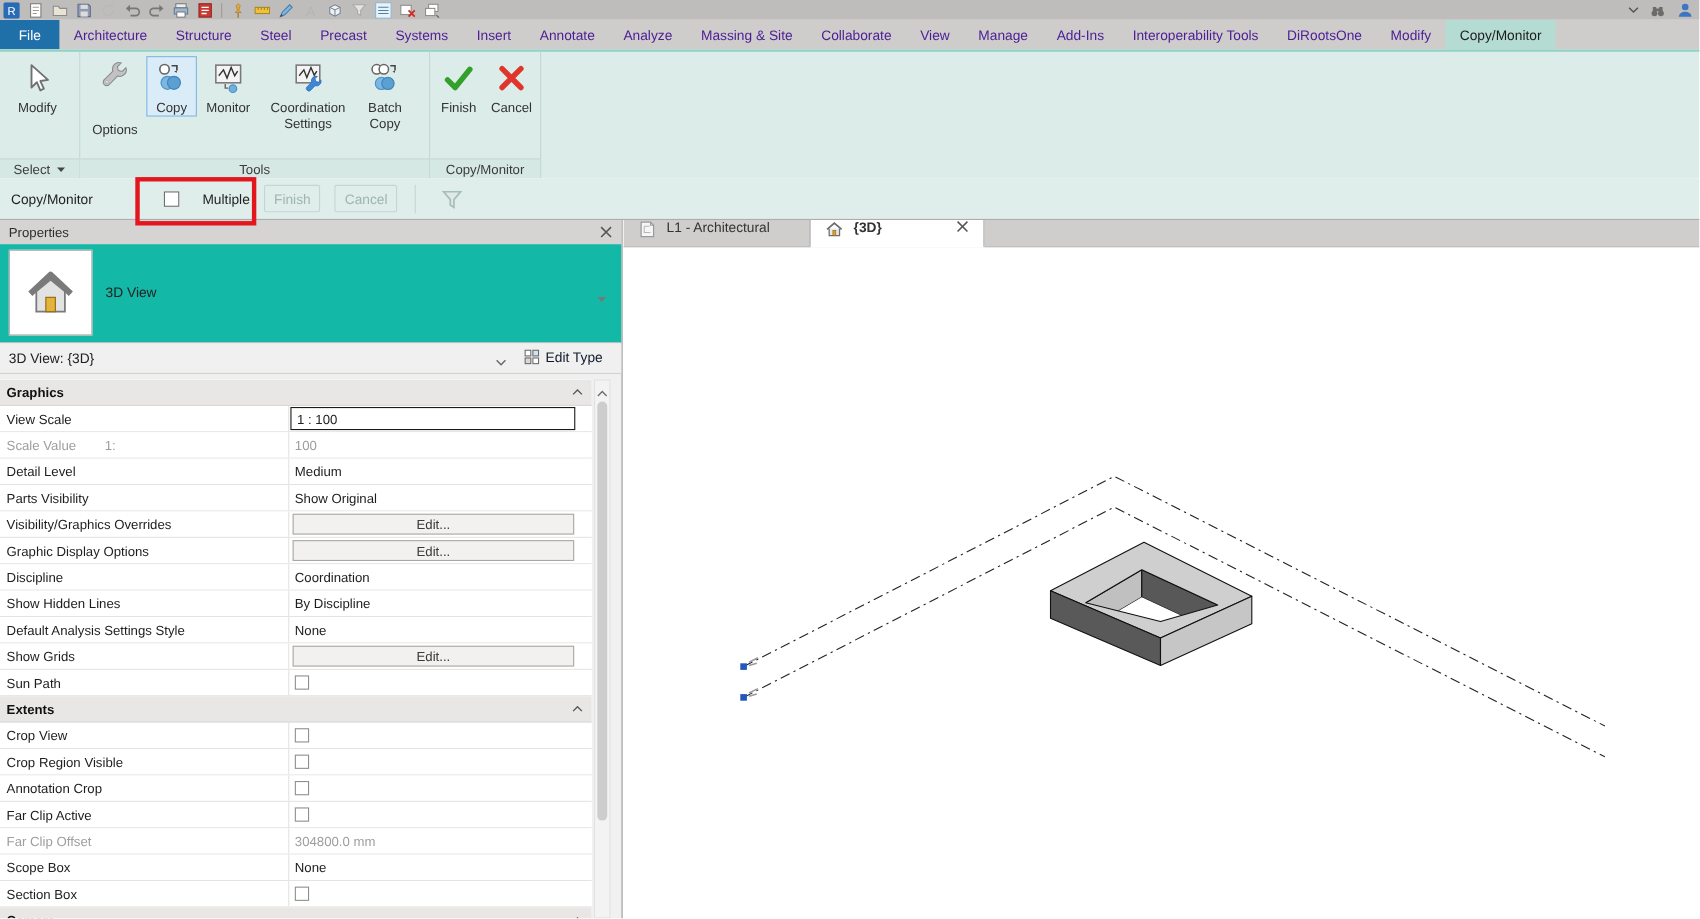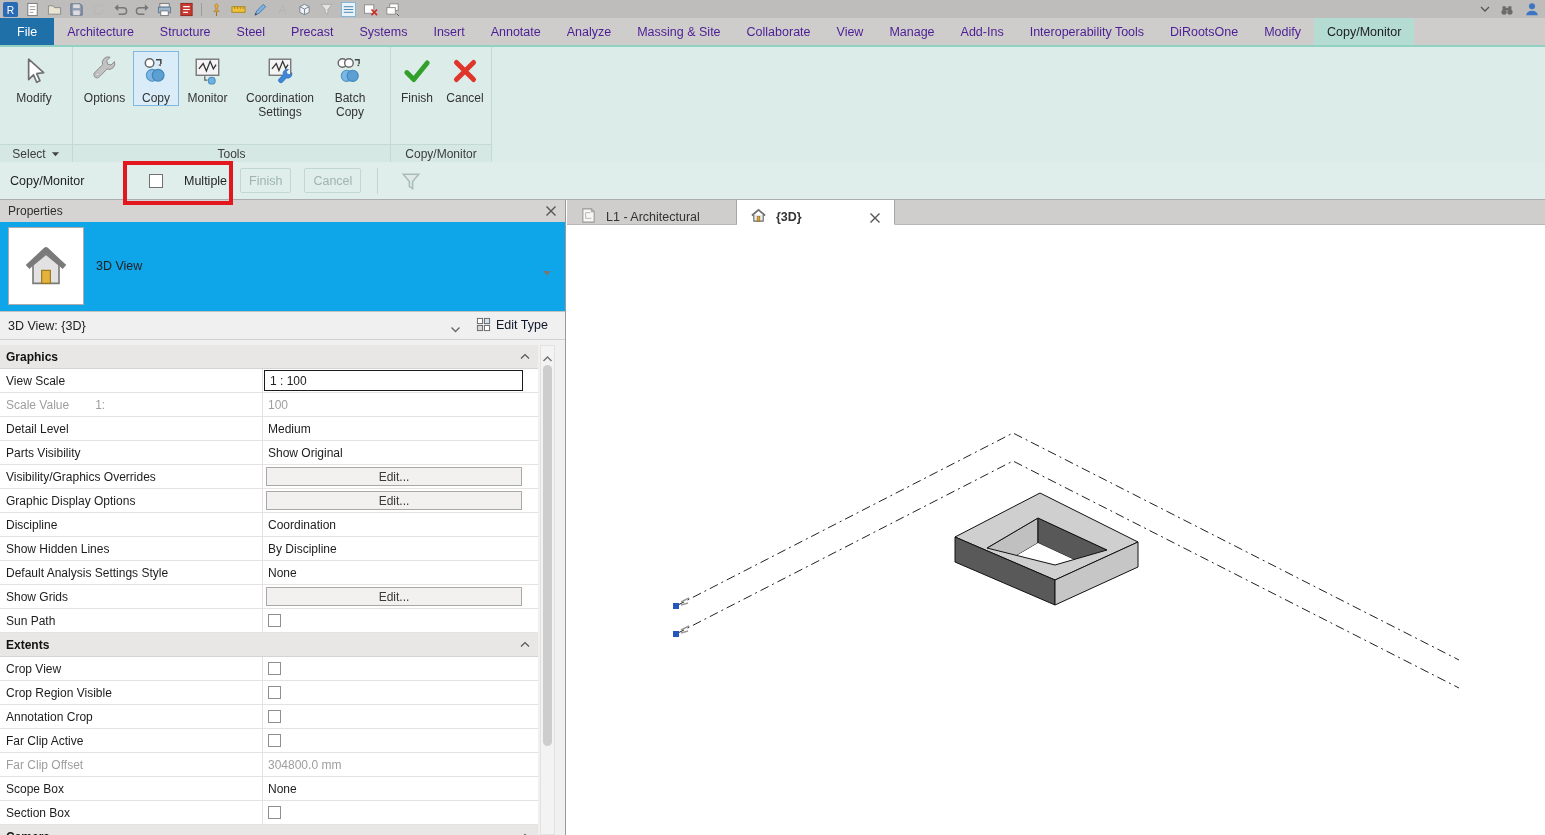--- a/index.html
+++ b/index.html
@@ -38,21 +38,21 @@
   .multiple{display:flex;align-items:center;gap:21px;margin-left:18px}
   .cb{width:14px;height:14px;border:1px solid #707070;background:#fff;flex:0 0 auto}
   .obtn{min-width:46px;height:25px;border:1px solid #c3d7d2;color:#9fb5af;display:flex;align-items:center;justify-content:center;margin-left:13px;padding:0 8px;border-radius:2px}
   .ofunnel{width:22px;height:20px;margin-left:18px}
   .redbox{position:absolute;left:123px;top:161px;width:110px;height:44px;border:4px solid var(--highlight_red,#e3161e);z-index:60;pointer-events:none}
 
   
   .props{position:absolute;left:0;top:200px;width:566px;height:635px;background:#f0f0f0;border-right:1px solid #9a9a9a;overflow:hidden}
   .phead{height:22px;background:#d5d4d2;display:flex;align-items:center;font-size:12px;color:#2e2e2e;padding:0 8px}
   .phead .x{margin-left:auto;width:12px;height:12px}
-  .typesel{position:absolute;left:0;top:22px;width:100%;height:90px;background:#0ea5e9;border-bottom:1px solid #c2c2c2}
+  .typesel{position:absolute;left:0;top:22px;width:100%;height:90px;background:#14b8a6;border-bottom:1px solid #c2c2c2}
   .typeicon{position:absolute;left:8px;top:5px;width:76px;height:78px;border:1px solid #ababab;background:#fff;display:flex;align-items:center;justify-content:center}
   .typeicon svg{width:52px;height:52px}
   .typelabel{position:absolute;left:96px;top:37px;font-size:12.5px;color:#222}
   .typecaret{position:absolute;right:13px;top:40px;width:10px;height:6px}
   .instrow{position:absolute;left:0;top:112px;width:100%;height:28px;font-size:12px;color:#222;background:#f0f0f0;border-bottom:1px solid #d2d1d0}
   .instname{position:absolute;left:8px;top:7px;font-size:12.5px}
   .instchev{position:absolute;left:450px;top:10px;width:11px;height:7px}
   .edittype{position:absolute;left:476px;top:5px;display:flex;align-items:center;gap:5px;font-size:12.5px;color:#0f172a}
   .edittype .eticon{width:15px;height:15px}
   .ptable{position:absolute;left:0;top:145px;width:538px;bottom:0;background:#fff;overflow:hidden}
@@ -68,21 +68,21 @@
   .psection{position:relative;height:24px;background:#e8e7e6;border-bottom:1px solid #d5d4d3}
   .slab{position:absolute;left:6px;top:5px;font-weight:bold;font-size:12px;color:#111}
   .schev{position:absolute;right:8px;top:8px;width:10px;height:7px}
   .pscroll{position:absolute;left:540px;top:145px;width:15px;bottom:0;background:#f3f3f3;border:1px solid #e2e2e2}
   .parrow{position:absolute;left:1px;top:3px;width:11px;height:9px}
   .pthumb{position:absolute;left:2px;top:19px;width:9px;height:381px;background:#cdcdcd;border-radius:5px}
 
   
   .viewarea{position:absolute;left:567px;top:200px;right:0;bottom:0;background:#fff}
   .vtabs{height:25px;background:#d0cecd;display:flex;border-bottom:1px solid #b9b7b6}
-  .vtab{display:flex;align-items:flex-end;gap:9px;padding:0 13px;font-size:12.5px;color:#333;border-right:1px solid #a8a6a5;min-width:170px}
+  .vtab{display:flex;align-items:flex-start;gap:9px;padding:0 13px;font-size:12.5px;color:#333;border-right:1px solid #a8a6a5;min-width:170px}
   .vtab .vticon{width:17px;height:17px}
   .vtab.active{background:#fff;font-weight:bold;border-bottom:1px solid #fff;margin-bottom:-1px;min-width:158px}
   .vtab .vclose{margin-left:auto;width:12px;height:12px}
   .canvas{position:absolute;left:0;top:25px;right:0;bottom:0;background:#fff}
   .canvas svg{position:absolute;left:0;top:0}
 </style>
 </head>
 <body>
 
 <div class="titlebar">
@@ -255,21 +255,21 @@
           <span>Select</span>
           <span style="width: 9px; height: 6px; display: inline-block;">
             <svg viewBox="0 0 10 6" style="width: 100%; height: 100%; display: block;">
               <path d="M1 1 h8 l-4 4.5z" fill="#444"></path>
             </svg>
           </span>
         </div>
       </div>
       <div class="rpanel" style="width: 318px;">
         <div class="pbody">
-          <div class="rbtn" style="width: 57px;">
+          <div class="rbtn" style="width: 57px; gap: 20px;">
             <span class="ric">
               <svg viewBox="0 0 28 28" style="width: 100%; height: 100%; display: block;">
                 <path d="M22.8 5.2 a5.4 5.4 0 0 1 -6.9 7 L9 19.2 a3 3 0 1 1 -4.2 -4.2 L11.8 8.1 a5.4 5.4 0 0 1 7 -6.9 L15.6 4.4 l.8 3.2 3.2 .8 z" fill="#c2c2c2" stroke="#8a8a8a" stroke-width=".9"></path>
                 <circle cx="6.8" cy="17.1" r="1.2" fill="#ededed" stroke="#999" stroke-width=".5"></circle>
               </svg>
             </span>
             <div class="rlabel">Options</div>
           </div>
           <div class="rbtn selected" style="width: 46px;">
             <span class="ric">

